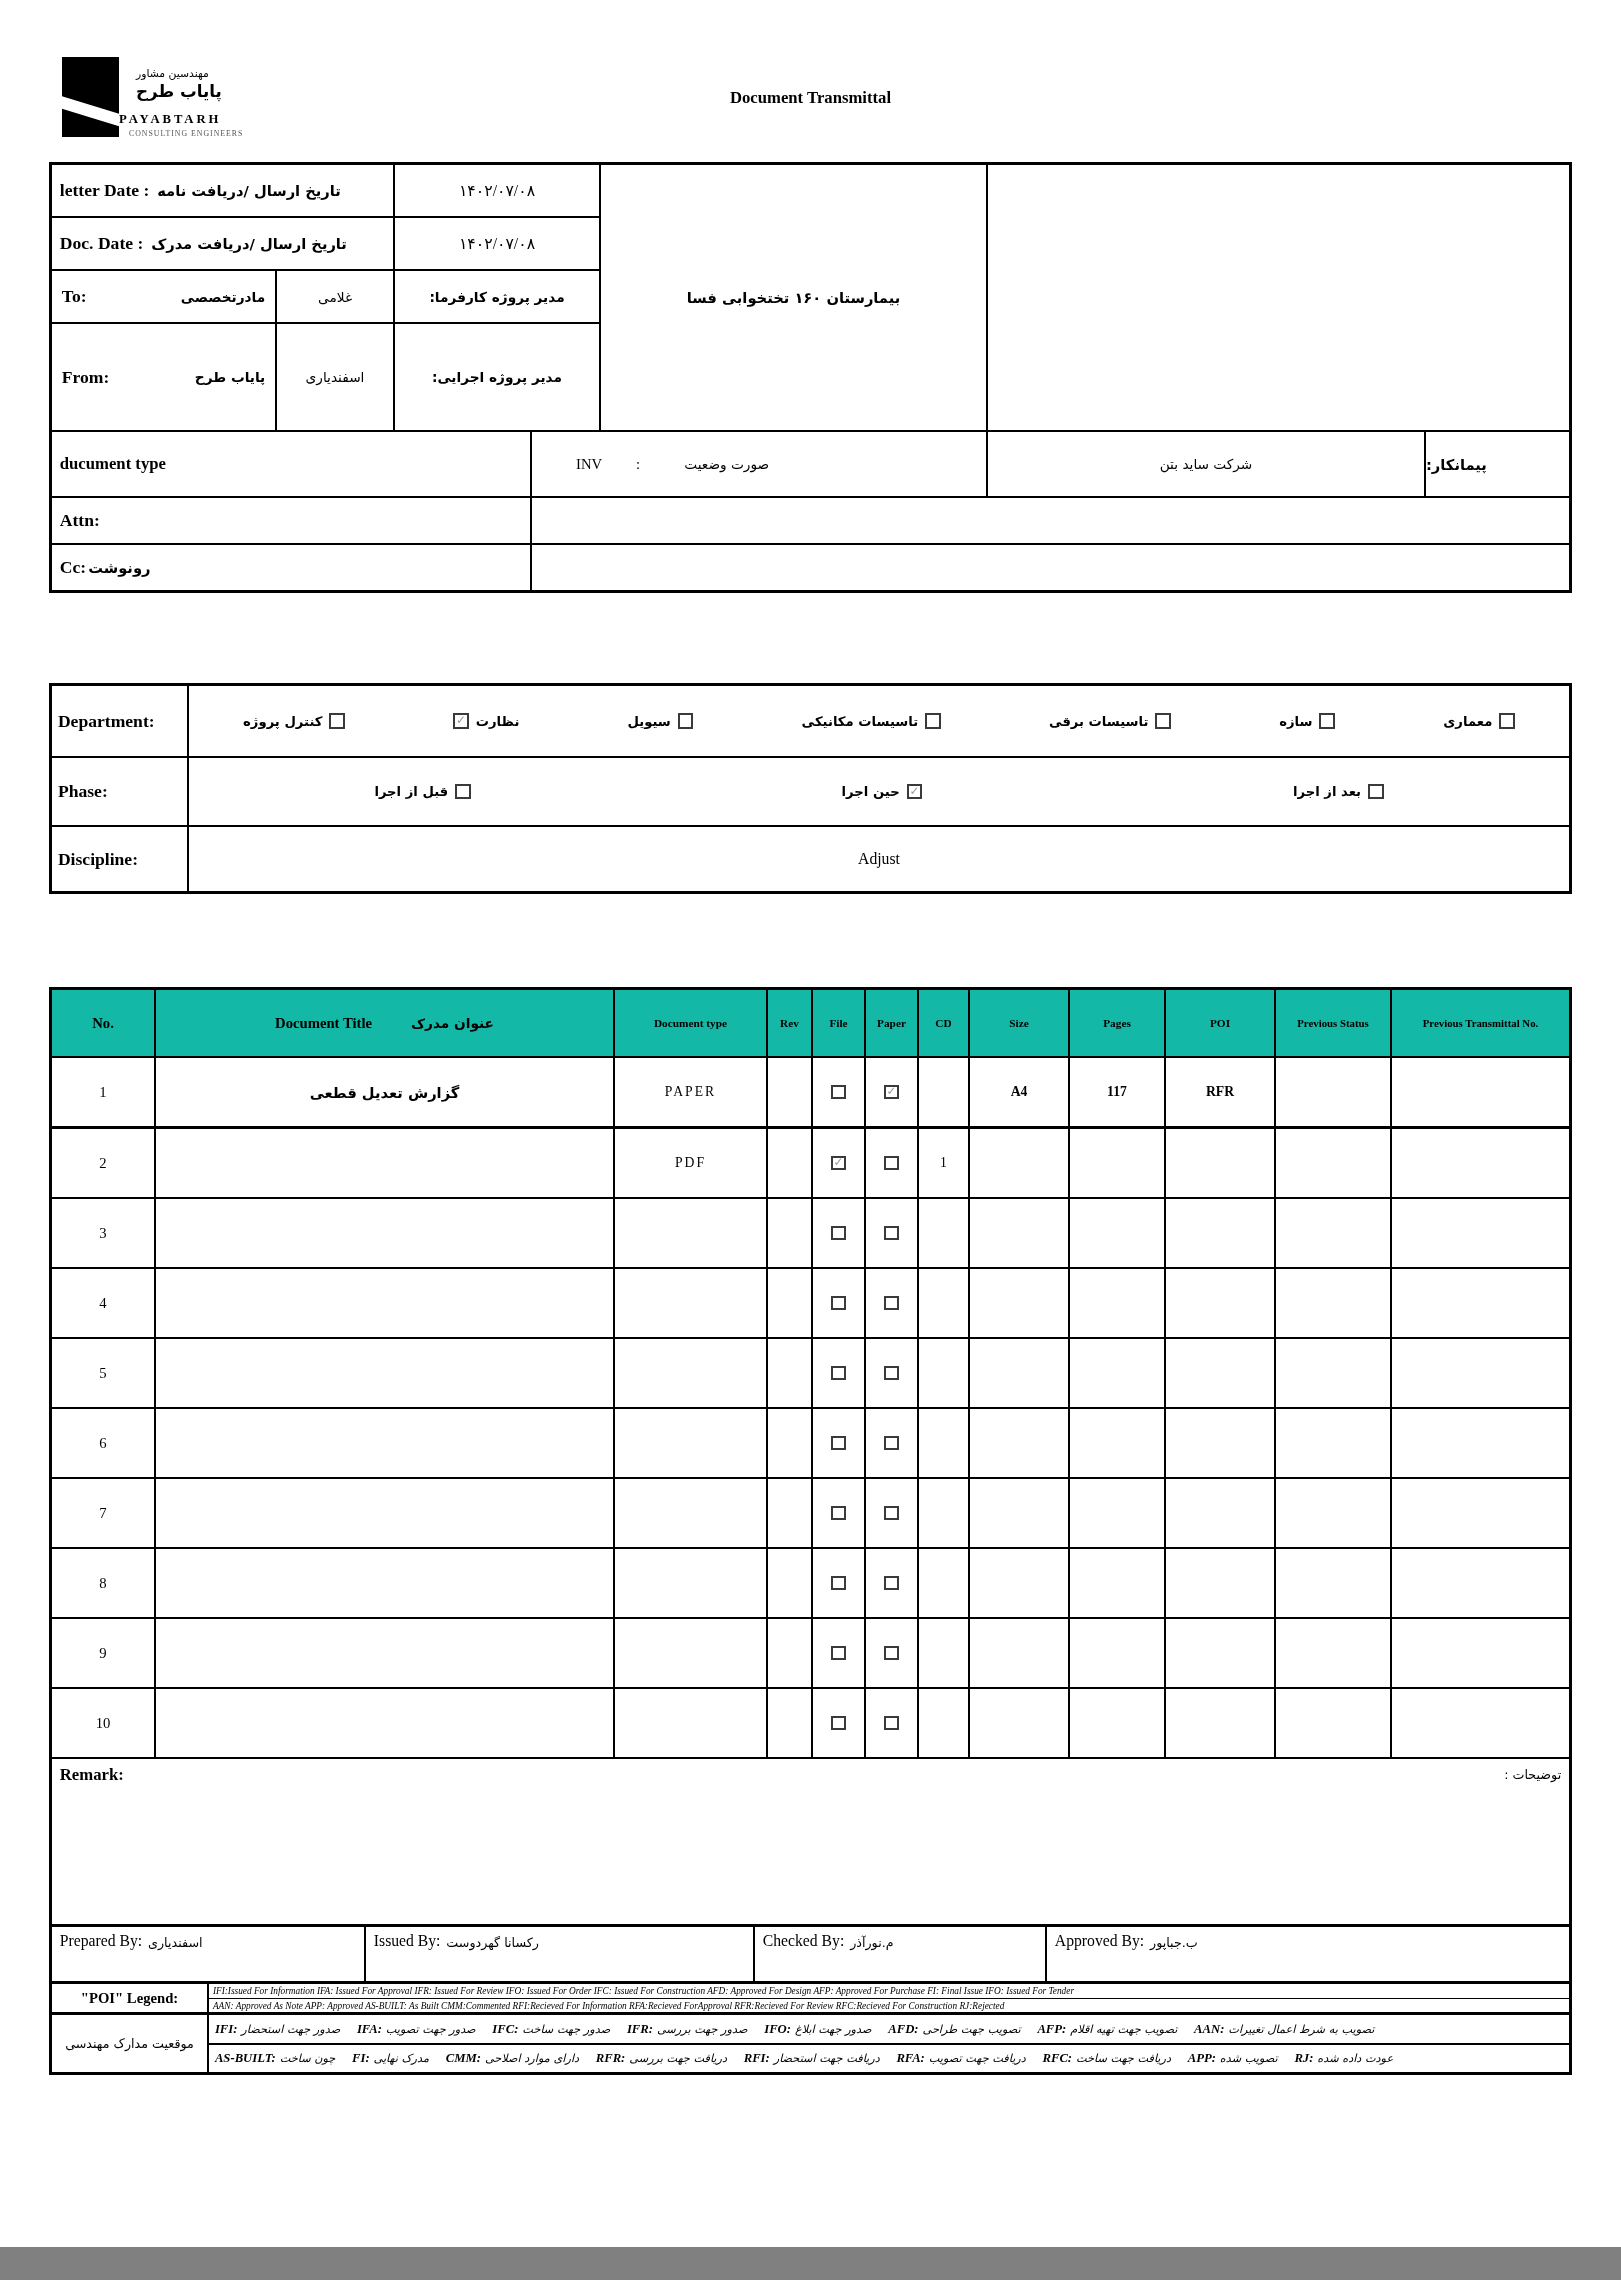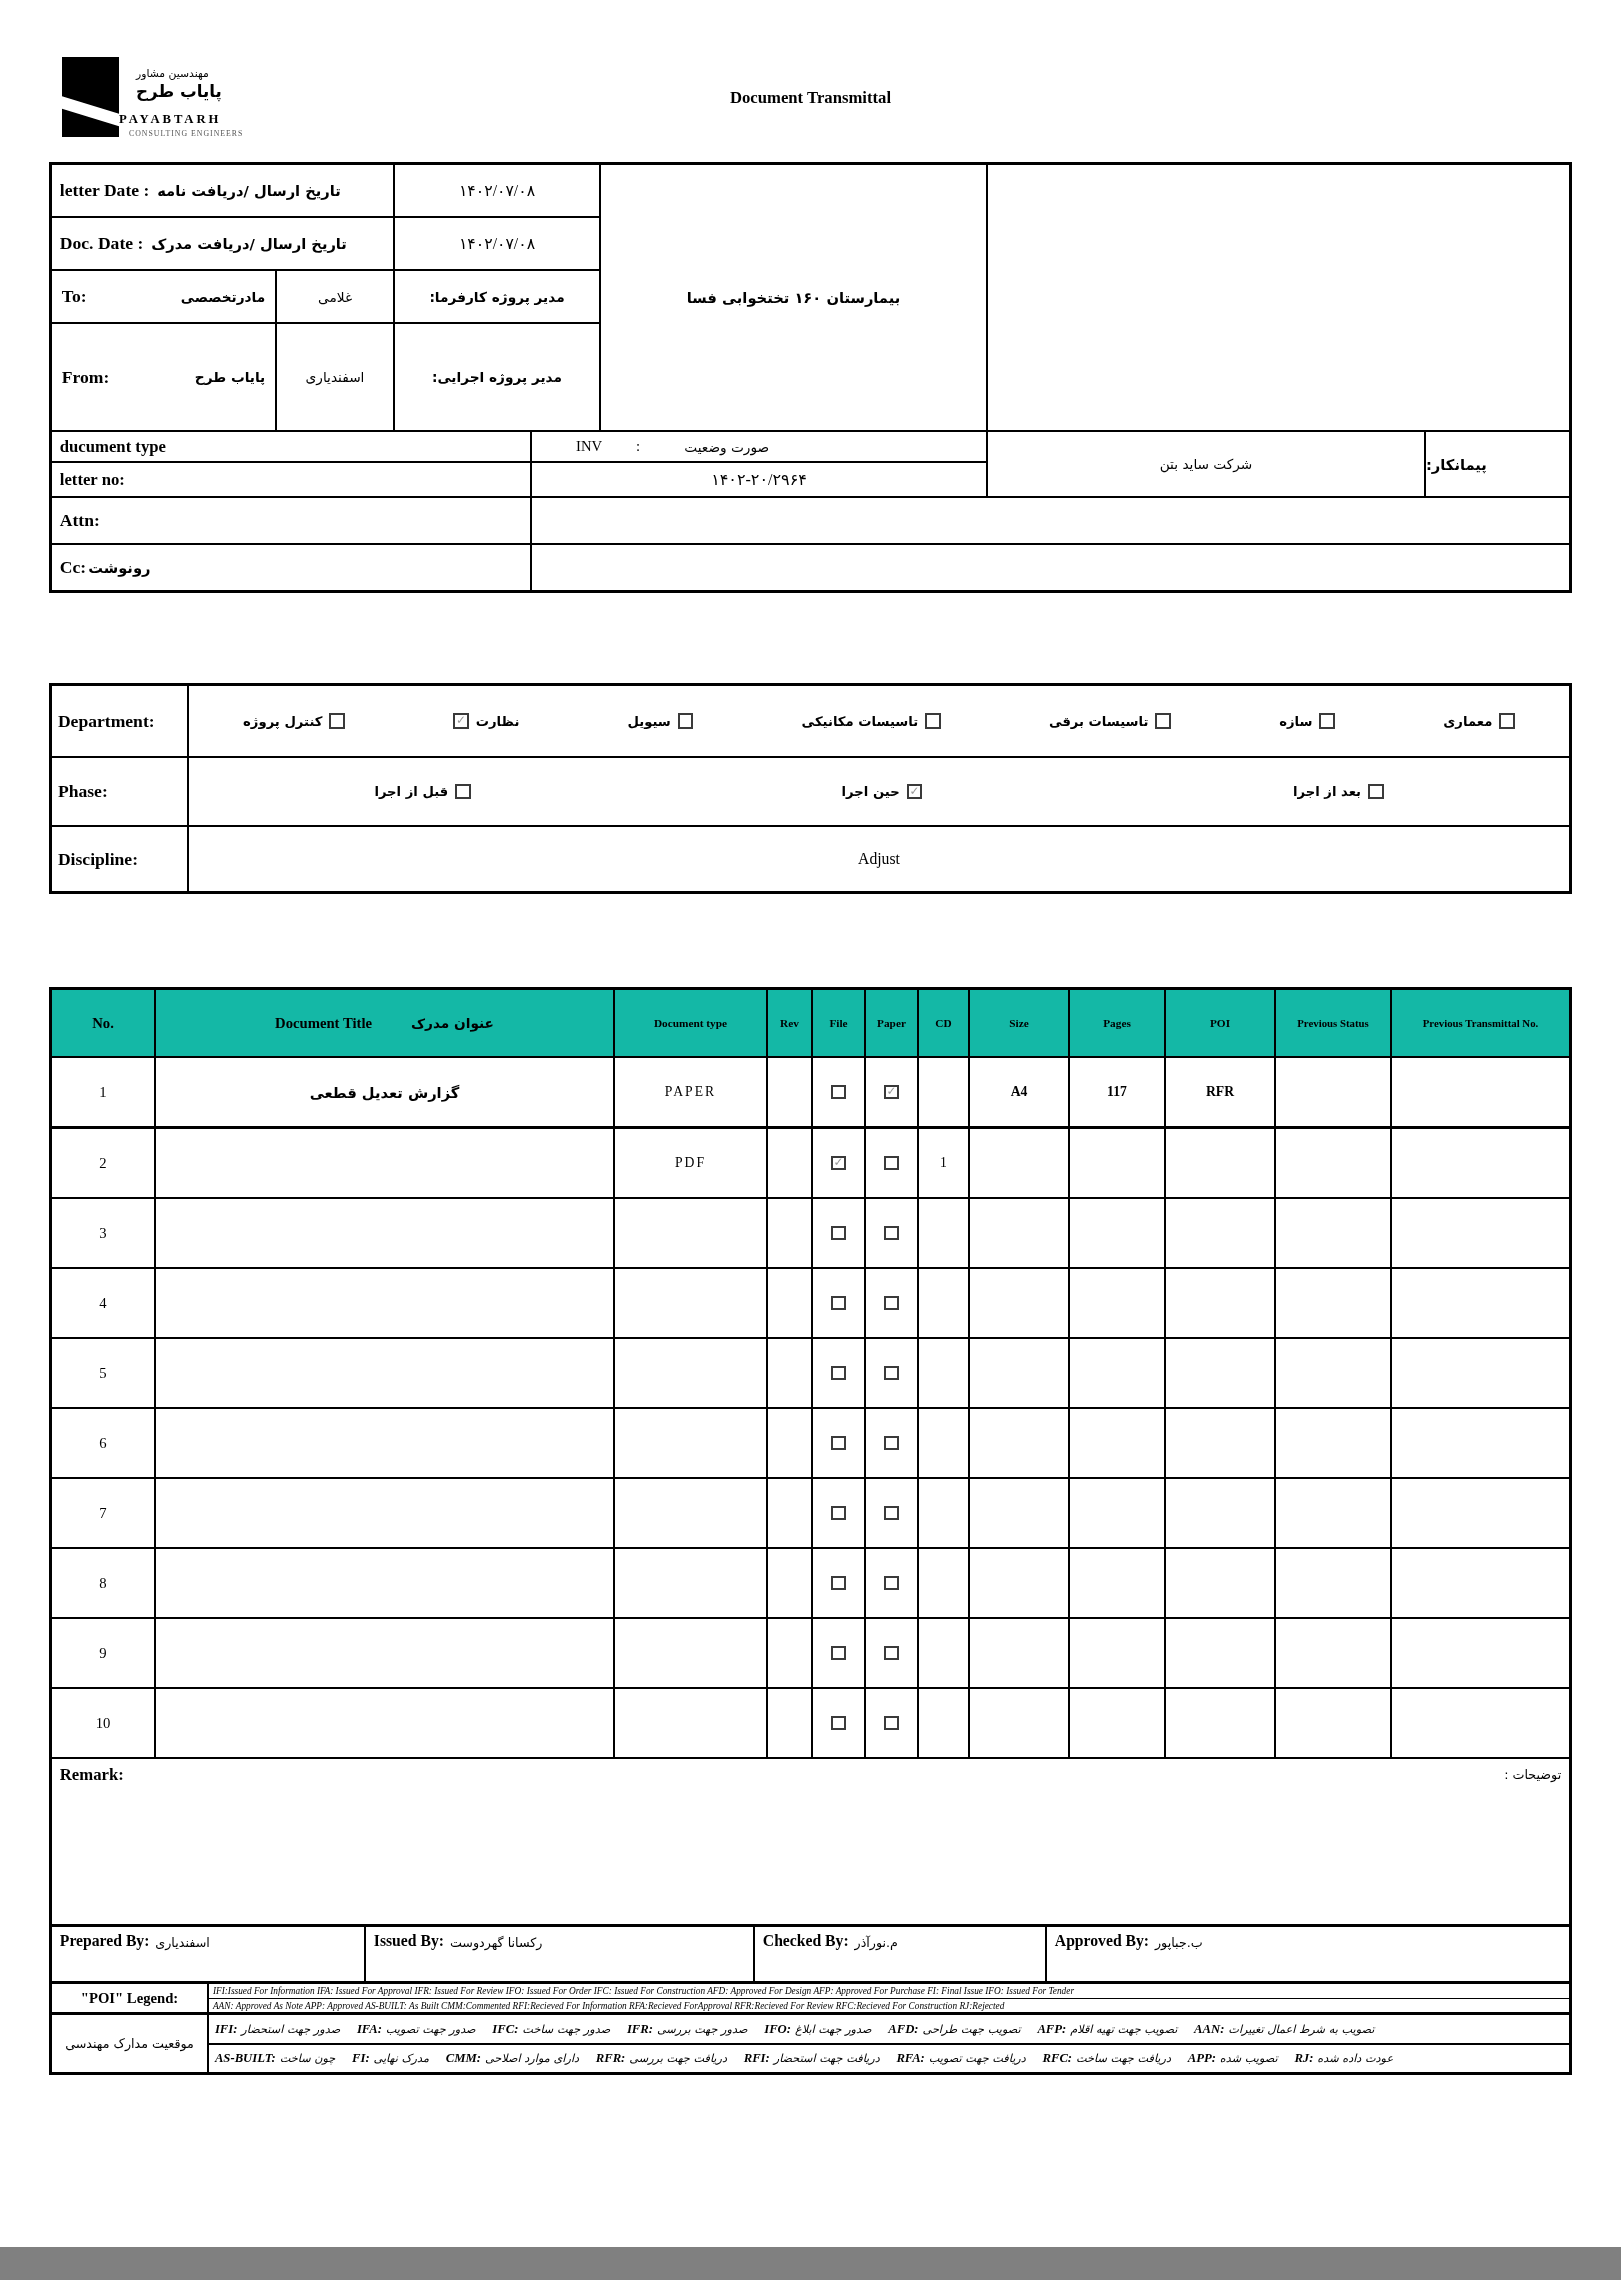--- a/index.html
+++ b/index.html
@@ -96,21 +96,21 @@
   .d-type{font-size:13.7px;letter-spacing:2px;}
   .d-txt{font-size:13.7px;}
 
   
   .remark{height:165px;position:relative;}
   .remark-en{position:absolute;left:7.8px;top:5.9px;font-weight:bold;font-size:16.7px;}
   .remark-fa{position:absolute;right:7.8px;top:7.8px;font-size:12.7px;}
   .sigrow{display:grid;grid-template-columns:314px 389px 292px 1fr;border-top:3.9px solid #000;border-bottom:3.9px solid #000;height:54px;box-sizing:content-box;}
   .sig{border-right:2.9px solid #000;padding:4.9px 7.8px;display:flex;align-items:flex-start;gap:5.9px;box-sizing:border-box;}
   .sig:last-child{border-right:none;}
-  .sig .en{font-weight:bold;font-size:15.7px;white-space:nowrap;}
+  .sig .en{font-weight:normal;font-size:15.7px;white-space:nowrap;}
   .sig .fa{font-size:12.7px;margin-top:2.9px;}
   .legend{display:grid;grid-template-columns:157px 1fr;}
   .leg-lab{border-right:2.9px solid #000;display:flex;align-items:center;justify-content:center;font-weight:bold;font-size:14.7px;box-sizing:border-box;text-align:center;}
   .leg-lines{display:flex;flex-direction:column;font-style:italic;}
   #poi-legend .leg-line{height:13.7px;display:flex;align-items:center;padding-left:3.9px;font-size:9.3px;white-space:nowrap;overflow:hidden;}
   #poi-legend .leg-line + .leg-line{border-top:1px solid #000;}
   #status-legend{border-top:3.9px solid #000;}
   #status-legend .leg-lab{font-size:12.7px;font-weight:normal;}
   .status-line{height:27.4px;display:flex;align-items:center;gap:16.7px;padding-left:5.9px;direction:ltr;overflow:hidden;white-space:nowrap;}
   .status-line + .status-line{border-top:2px solid #000;}
@@ -173,24 +173,20 @@
   <div class="band2">
     <div class="b2left">
       <div class="b2row">
         <div class="cell b2lab b">ducument type</div>
         <div class="cell b2val inv-val">
           <span>INV</span>
           <span class="sep">:</span>
           <span class="fa">صورت وضعیت</span>
         </div>
       </div>
-      <div class="b2row">
-        <div class="cell b2lab b">letter no:</div>
-        <div class="cell b2val ctr ltr">۱۴۰۲-۲۰/۲۹۶۴</div>
-      </div>
     </div>
     <div class="b2right">
       <div class="r-val fa">شرکت ساید بتن</div>
       <div class="r-lab fa b">پیمانکار:</div>
     </div>
   </div>
   <div class="band3">
     <div class="b3row">
       <div class="cell b3lab b">Attn:</div>
       <div class="cell b3val"></div>

